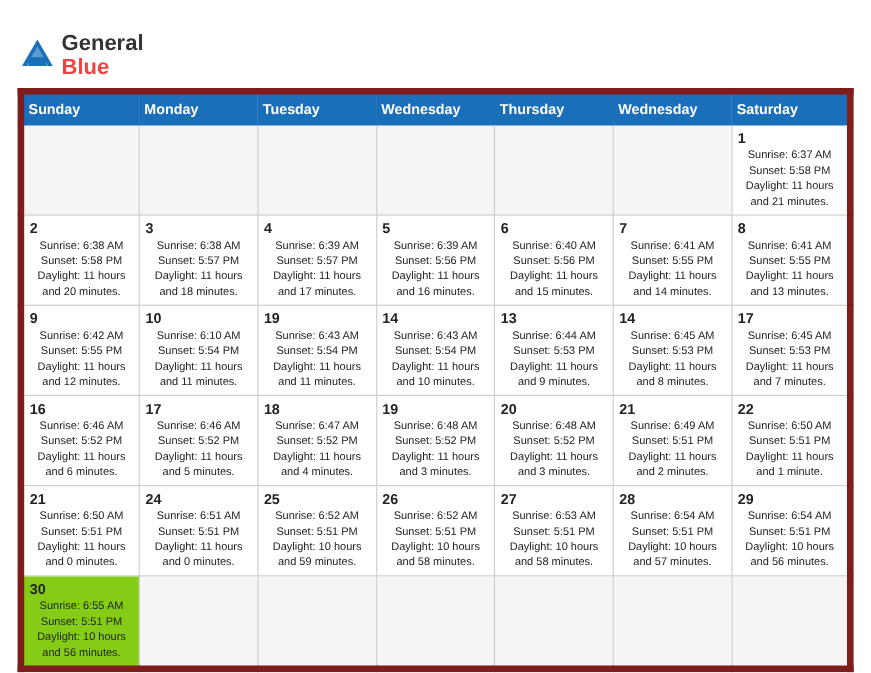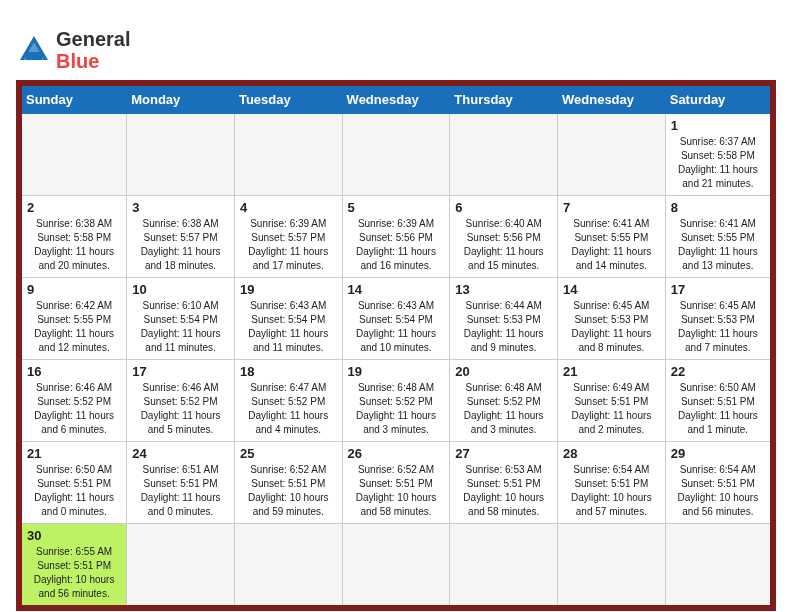--- a/index.html
+++ b/index.html
@@ -81,21 +81,21 @@
     .day-info {
       font-size: 10px;
       line-height: 1.4;
       color: #222;
       text-align: center;
     }
     .last-row td {
       background: #f5f5f5;
     }
     .last-row td.has-data {
-      background: #bef264;
+      background: #84cc16;
     }
   </style>
 </head>
 <body>
 
 <div class="header">
   <div class="logo">
     <svg class="logo-icon" viewBox="0 0 36 36">
       <polygon points="18,4 32,28 4,28" fill="#1a6fba"></polygon>
       <polygon points="18,10 28,28 8,28" fill="#fff" opacity="0.3"></polygon>

